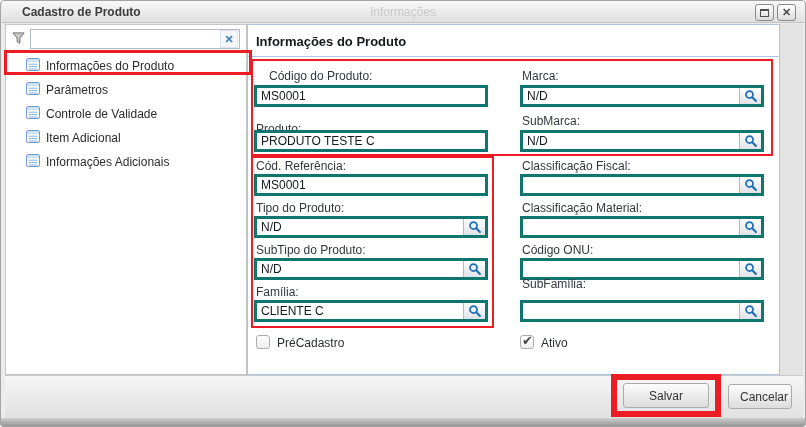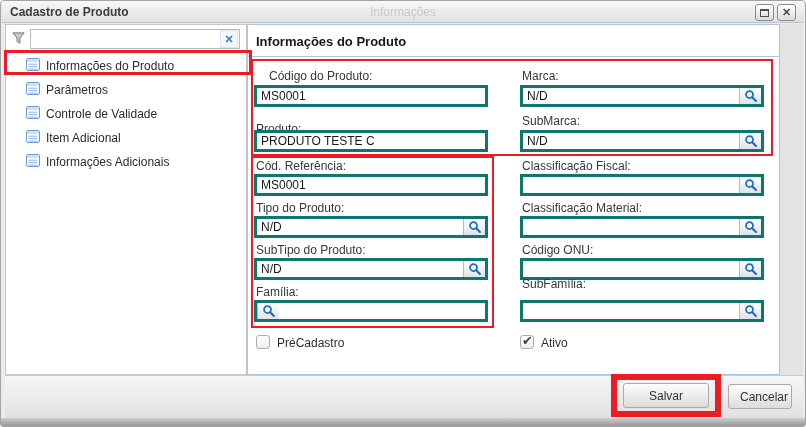--- a/index.html
+++ b/index.html
@@ -3,21 +3,21 @@
 <meta charset="utf-8">
 <style>
   * { margin:0; padding:0; box-sizing:border-box; }
   html,body { width:806px; height:427px; font-family:"Liberation Sans", sans-serif; }
   .window{ position:absolute; inset:0; width:806px; height:427px; background:#ececec;
            border:1px solid #a3a3a3; border-radius:4px 4px 3px 3px; overflow:hidden; }
   
   .titlebar{ position:absolute; left:1px; right:1px; top:0; height:22px;
              background:linear-gradient(#f8f8f8,#e0e0e0); border-bottom:1px solid #c2c2c2;
              display:flex; align-items:center; }
-  .title{ font-size:12px; font-weight:bold; color:#3c3c3c; padding-left:8px; }
+  .title{ font-size:12px; font-weight:bold; color:#3c3c3c; padding-left:20px; }
   .title-watermark{ position:absolute; left:0; right:0; text-align:center; font-size:12px;
                     color:#c9c9c9; pointer-events:none; }
   .winbtns{ position:absolute; right:8px; top:3px; display:flex; gap:3px; }
   .winbtn{ width:19px; height:17px; border:1px solid #8a8a8a; border-radius:3px;
            background:linear-gradient(#ffffff,#dcdcdc); display:flex; align-items:center;
            justify-content:center; cursor:pointer; }
   .maxglyph{ width:9px; height:8px; border:1px solid #4e4e4e; border-top-width:2px; display:block; }
   .closeglyph{ font-size:11px; font-weight:bold; color:#4e4e4e; line-height:1; }
   
   .body{ position:absolute; top:23px; left:4px; width:798px; height:396px; background:#e3e3e3; }
@@ -187,20 +187,21 @@
             <input value="N/D" style="">
             <span class="trigger">
               <svg width="14" height="14" viewBox="0 0 16 16">
                 <circle cx="6.3" cy="6.3" r="4" fill="#eaf3fb" stroke="#1f6db5" stroke-width="2"></circle>
                 <line x1="9.4" y1="9.4" x2="13.6" y2="13.6" stroke="#1f6db5" stroke-width="2.4" stroke-linecap="round"></line>
               </svg>
             </span>
           </div>
           <div class="flabel" style="left: 8px; top: 260px;">Família:</div>
           <div class="ffield" style="left: 6px; top: 275px; width: 234px;">
+            <input value="CLIENTE C" style="">
             <span class="trigger">
               <svg width="14" height="14" viewBox="0 0 16 16">
                 <circle cx="6.3" cy="6.3" r="4" fill="#eaf3fb" stroke="#1f6db5" stroke-width="2"></circle>
                 <line x1="9.4" y1="9.4" x2="13.6" y2="13.6" stroke="#1f6db5" stroke-width="2.4" stroke-linecap="round"></line>
               </svg>
             </span>
           </div>
           <div class="flabel" style="left: 274px; top: 44px;">Marca:</div>
           <div class="ffield" style="left: 272px; top: 60px; width: 244px;">
             <input value="N/D" style="">

